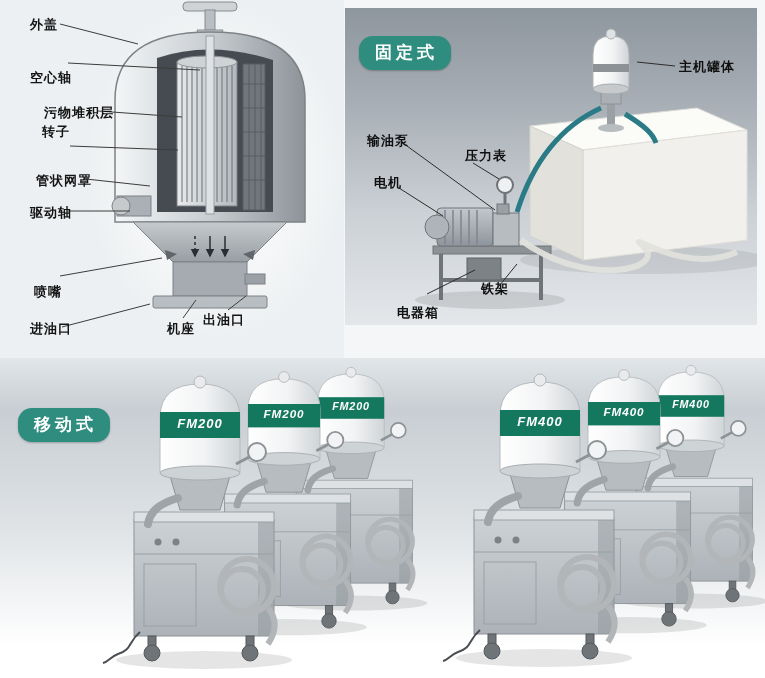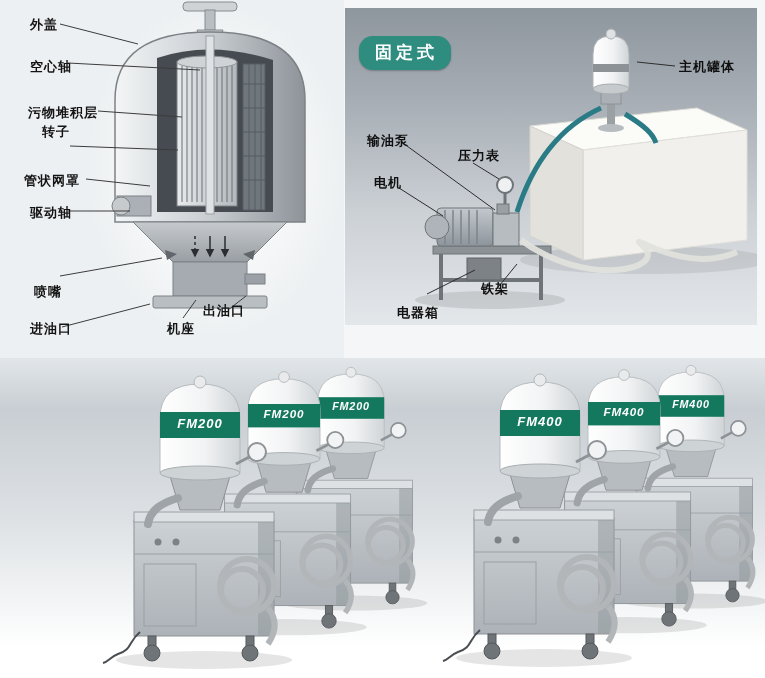--- a/index.html
+++ b/index.html
@@ -187,29 +187,29 @@
         <line x1="86" y1="179" x2="150" y2="186"></line>
         <line x1="68" y1="211" x2="130" y2="211"></line>
         <line x1="60" y1="276" x2="162" y2="258"></line>
         <line x1="62" y1="327" x2="150" y2="304"></line>
         <line x1="183" y1="318" x2="196" y2="300"></line>
         <line x1="228" y1="310" x2="246" y2="296"></line>
       </g>
     </svg>
 
     <span class="lbl" style="left:30px;top:16px">外盖</span>
-    <span class="lbl" style="left:30px;top:58px">空心轴</span>
-    <span class="lbl" style="left:28px;top:104px">污物堆积层</span>
+    <span class="lbl" style="left:30px;top:69px">空心轴</span>
+    <span class="lbl" style="left:44px;top:104px">污物堆积层</span>
     <span class="lbl" style="left:42px;top:123px">转子</span>
-    <span class="lbl" style="left:24px;top:172px">管状网罩</span>
+    <span class="lbl" style="left:36px;top:172px">管状网罩</span>
     <span class="lbl" style="left:30px;top:204px">驱动轴</span>
     <span class="lbl" style="left:34px;top:283px">喷嘴</span>
     <span class="lbl" style="left:30px;top:320px">进油口</span>
     <span class="lbl" style="left:167px;top:320px">机座</span>
-    <span class="lbl" style="left:203px;top:302px">出油口</span>
+    <span class="lbl" style="left:203px;top:311px">出油口</span>
   </section>
 
   <section class="fixed-panel">
     <svg width="412" height="317" viewBox="0 0 412 317" style="position:absolute;left:0;top:0">
 
       <ellipse cx="300" cy="252" rx="125" ry="14" fill="rgba(0,0,0,0.08)"></ellipse>
       <ellipse cx="145" cy="292" rx="75" ry="9" fill="rgba(0,0,0,0.10)"></ellipse>
 
       <polygon points="185,118 352,100 402,122 238,142" fill="#fbfbf8" stroke="#dddcd5"></polygon>
       <polygon points="238,142 402,122 402,232 238,252" fill="#f1f0ec" stroke="#e0dfd8"></polygon>
@@ -262,26 +262,27 @@
         <line x1="128" y1="155" x2="154" y2="171"></line>
         <line x1="82" y1="286" x2="130" y2="262"></line>
         <line x1="150" y1="283" x2="172" y2="256"></line>
       </g>
     </svg>
 
     <span class="badge" style="left:14px;top:28px">固定式</span>
     <span class="lbl" style="left:334px;top:50px">主机罐体</span>
     <span class="lbl" style="left:22px;top:124px">输油泵</span>
     <span class="lbl" style="left:29px;top:166px">电机</span>
-    <span class="lbl" style="left:113px;top:139px">压力表</span>
+    <span class="lbl" style="left:120px;top:139px">压力表</span>
     <span class="lbl" style="left:52px;top:296px">电器箱</span>
     <span class="lbl" style="left:136px;top:272px">铁架</span>
   </section>
 
   <section class="mobile-section">
+    <span class="badge" style="left:18px;top:50px">移动式</span>
 
     <div class="group" style="left:72px;top:8px">
       <div class="machine" style="left:196px;top:-2px;z-index:1;transform:scale(0.83)">
         <svg viewBox="0 0 200 300" width="200" height="300">
             <use href="#machine-art"></use>
           </svg>
         <span class="model">FM200</span>
       </div>
       <div class="machine" style="left:122px;top:2px;z-index:2;transform:scale(0.9)">
         <svg viewBox="0 0 200 300" width="200" height="300">

